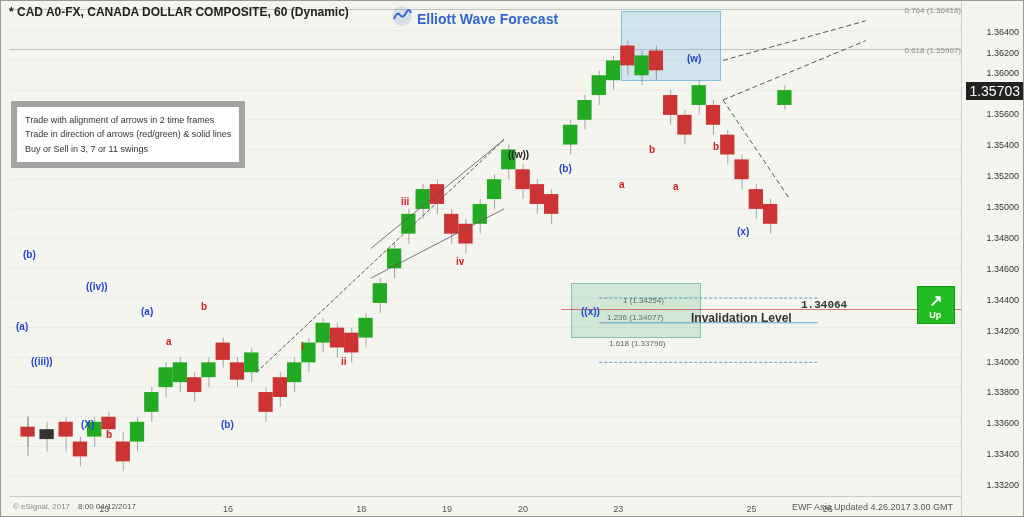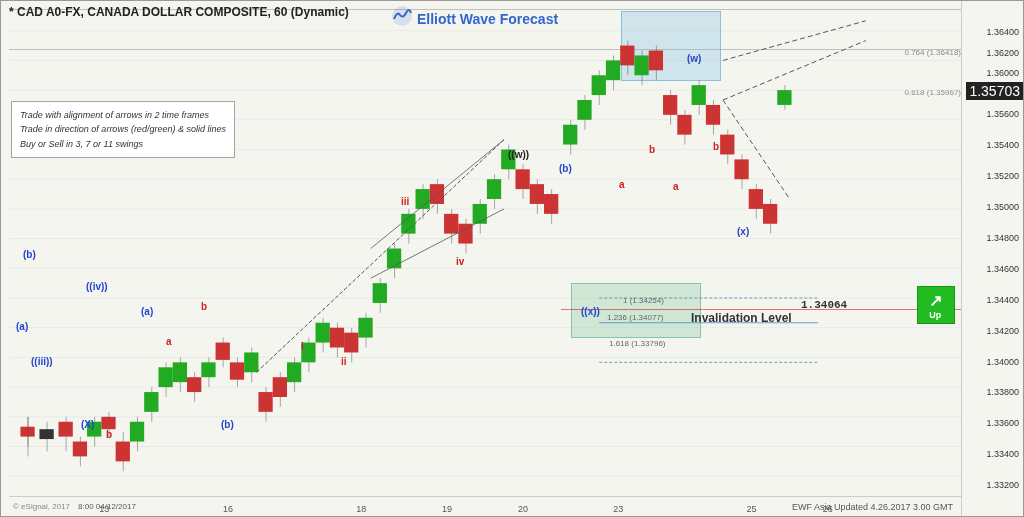--- a/index.html
+++ b/index.html
@@ -66,27 +66,26 @@
       padding: 1px 3px;
       font-size: 14px;
       right: 0;
       text-align: right;
     }
     .info-box {
       position: absolute;
       top: 100px;
       left: 10px;
       background: white;
-      border: 1px solid #a3a3a3;
+      border: 6px solid #a3a3a3;
       padding: 6px 8px;
       font-size: 9px;
       color: #333;
       line-height: 1.6;
       z-index: 20;
-      font-style: italic;
     }
     .wave-label {
       position: absolute;
       font-size: 10px;
       font-weight: bold;
       z-index: 15;
     }
     .wave-label.blue { color: #2244cc; }
     .wave-label.red { color: #cc2222; }
     .wave-label.black { color: #222; }
@@ -143,21 +142,20 @@
       position: absolute;
       font-size: 9px;
       color: #555;
       transform: translateX(-50%);
     }
     .fib-level-label {
       position: absolute;
       font-size: 8px;
       color: #666;
       right: 64px;
-      margin-top: 42px;
     }
   </style>
 </head>
 <body>
 
 <div class="chart-container">
 
   <div class="chart-header">* CAD A0-FX, CANADA DOLLAR COMPOSITE, 60 (Dynamic)</div>
 
   <div class="ewf-logo">

